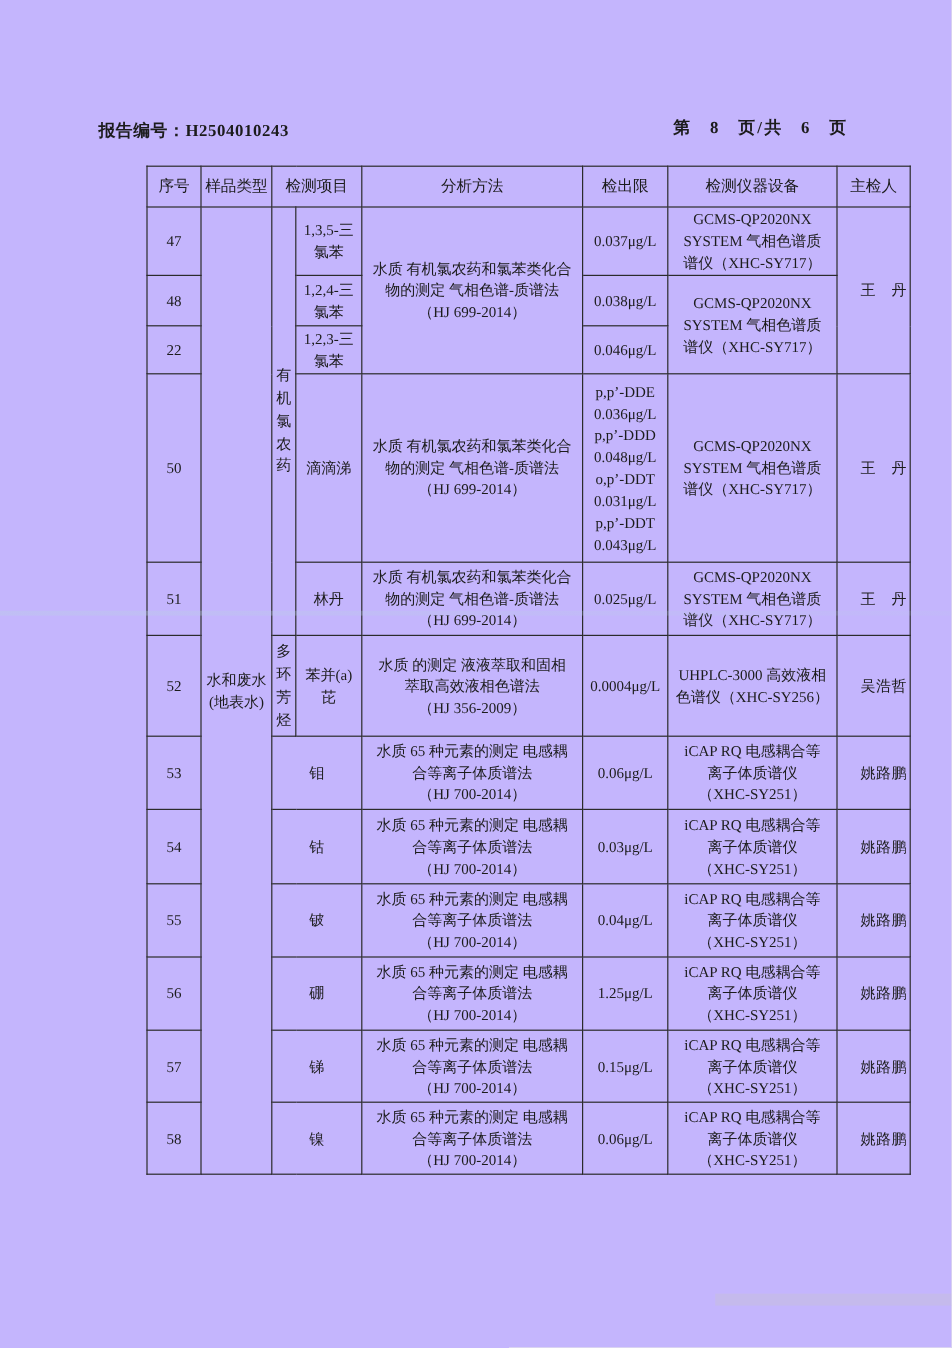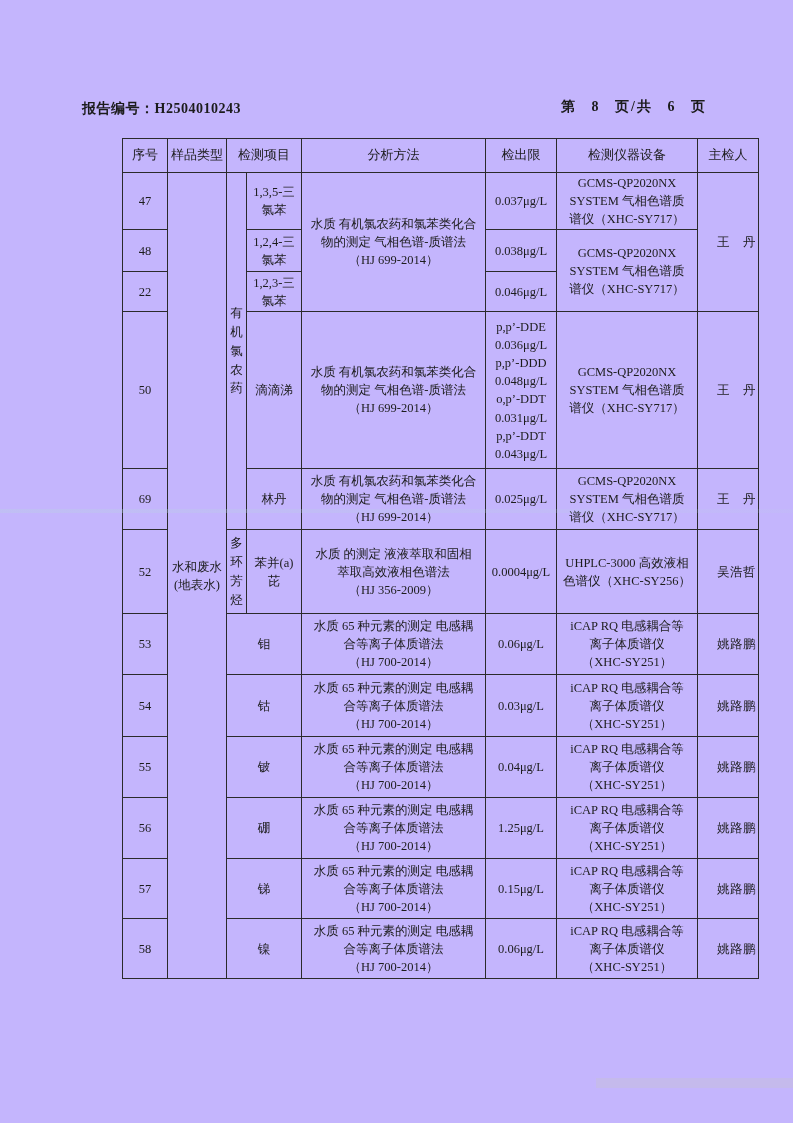--- a/index.html
+++ b/index.html
@@ -165,21 +165,21 @@
 0.031μg/L
 p,p’-DDT
 0.043μg/L</td>
       <td>GCMS-QP2020NX
 SYSTEM 气相色谱质
 谱仪（XHC-SY717）</td>
       <td class="inspector">王　丹</td>
     </tr>
 
     <tr class="h51">
-      <td>69</td>
+      <td>51</td>
       <td>林丹</td>
       <td>水质 有机氯农药和氯苯类化合
 物的测定 气相色谱-质谱法
 （HJ 699-2014）</td>
       <td>0.025μg/L</td>
       <td>GCMS-QP2020NX
 SYSTEM 气相色谱质
 谱仪（XHC-SY717）</td>
       <td class="inspector">王　丹</td>
     </tr>

